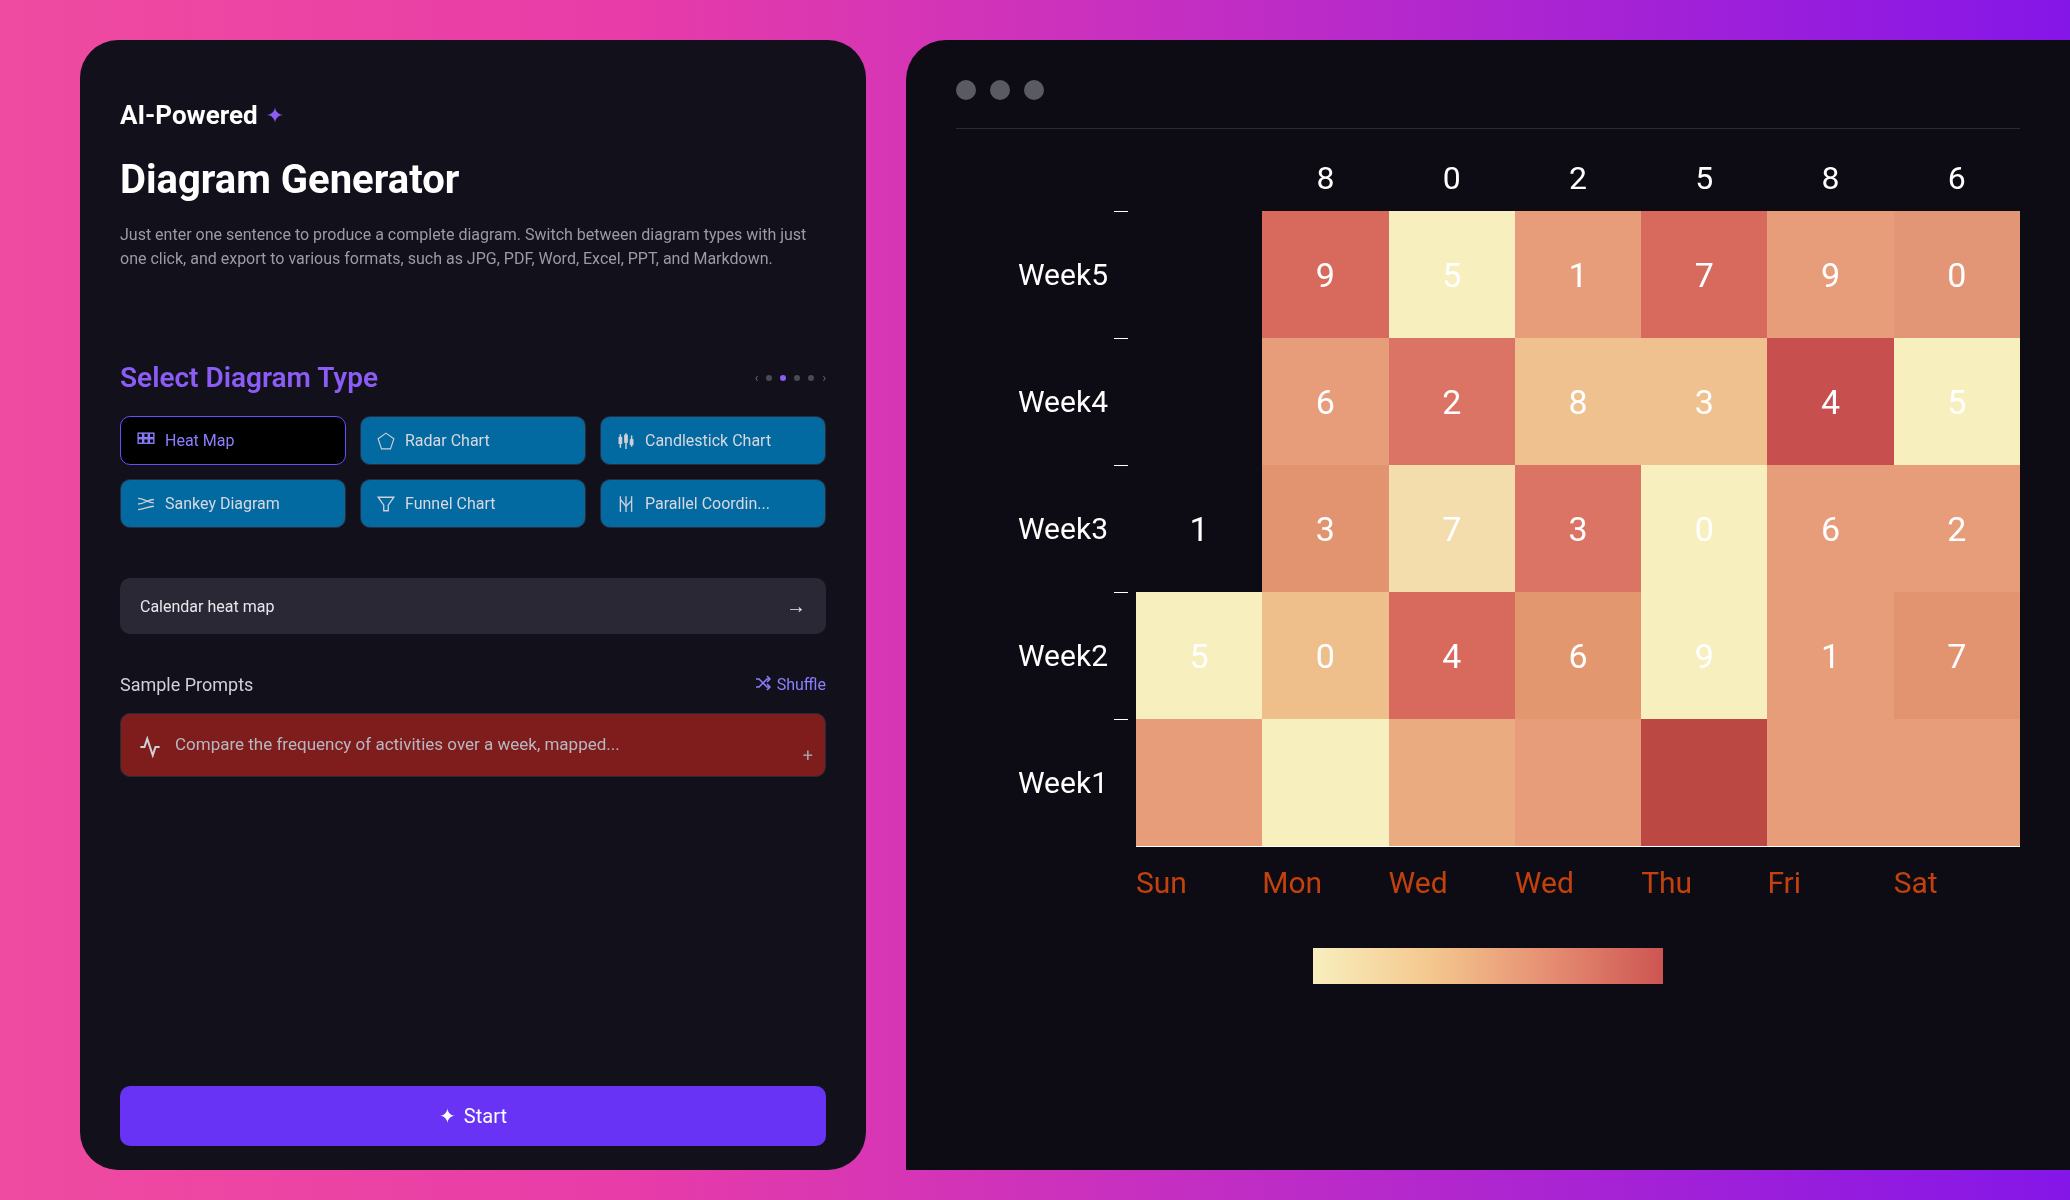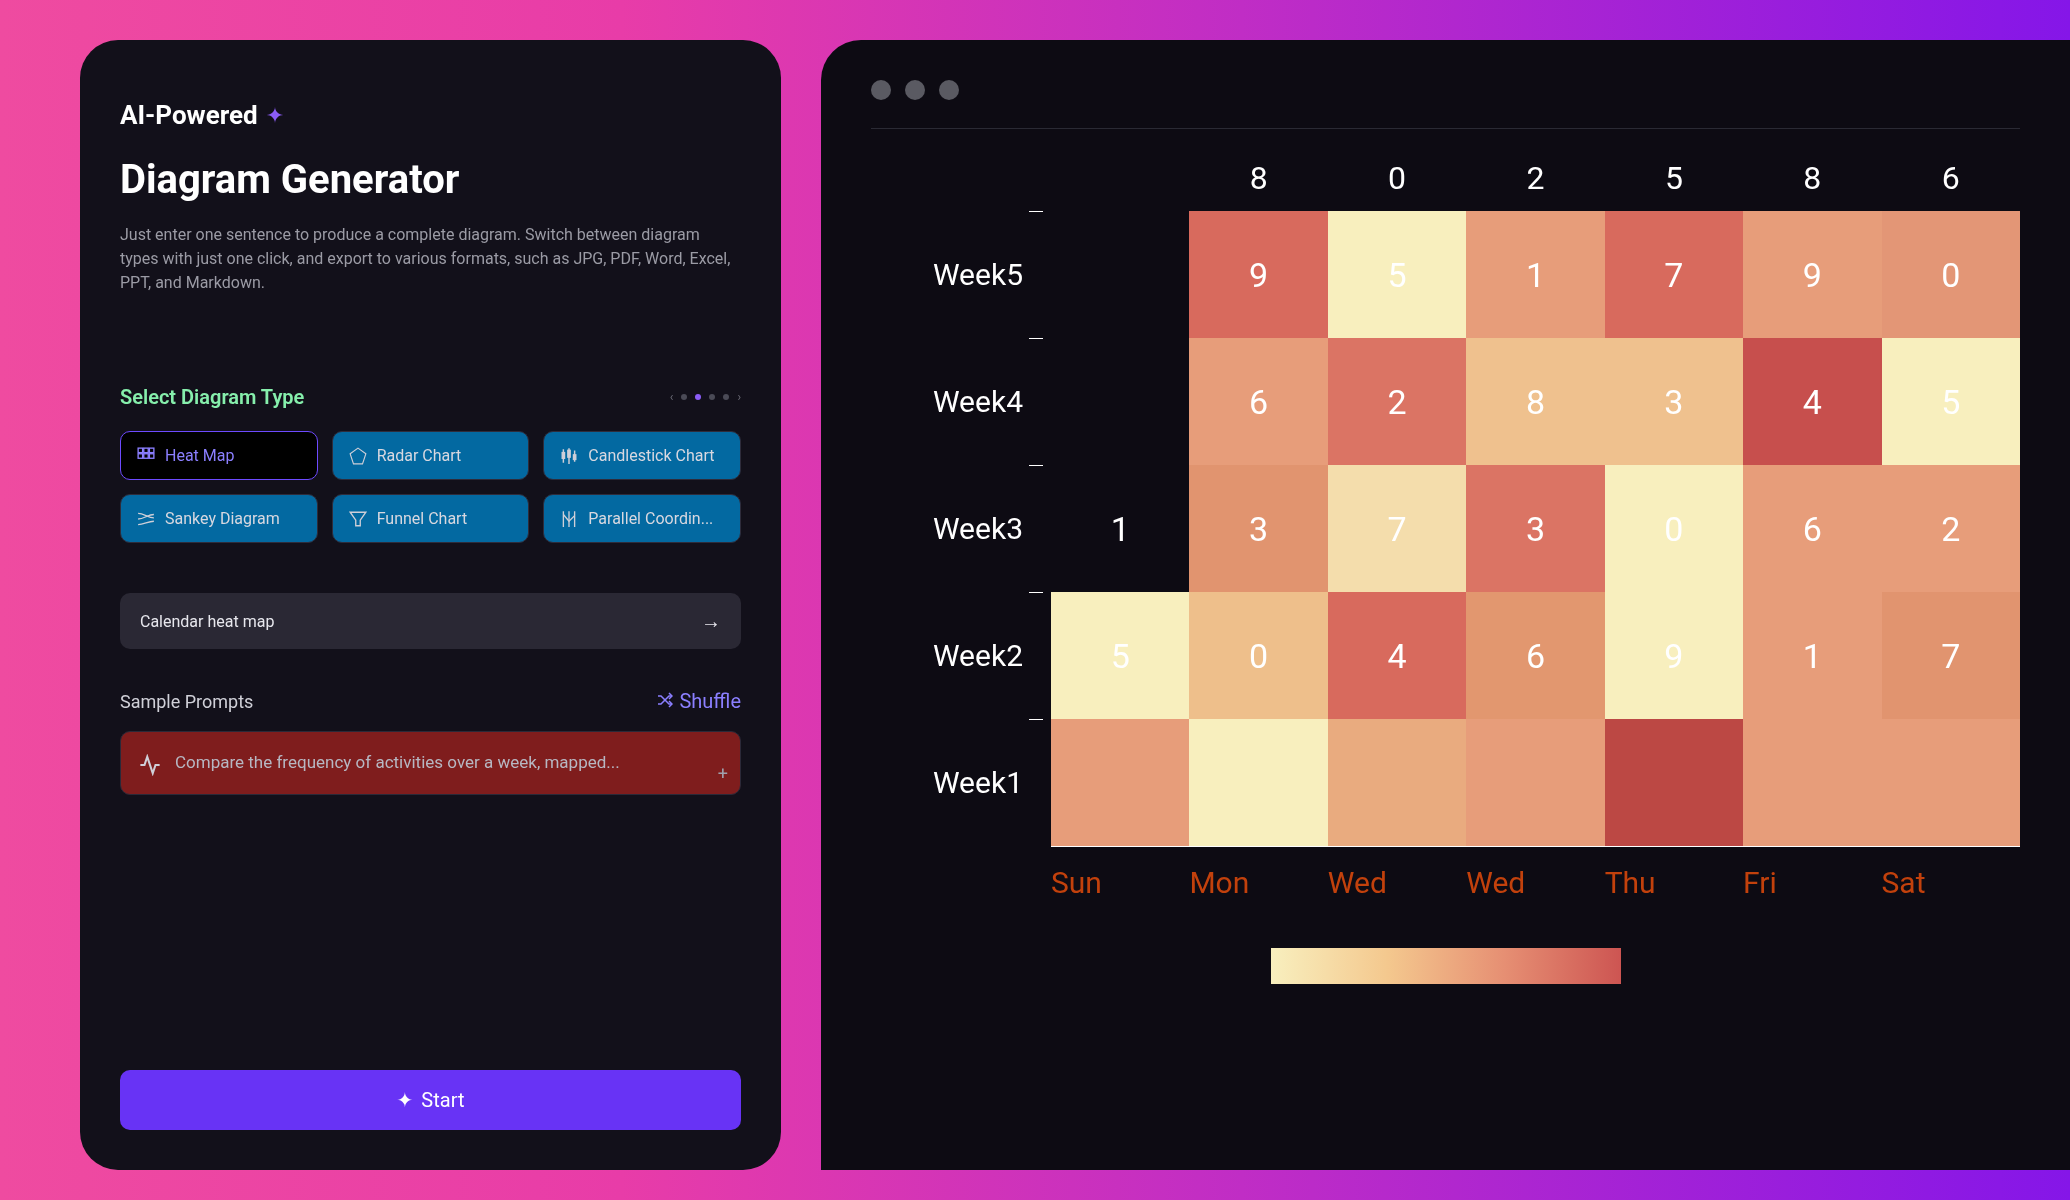--- a/index.html
+++ b/index.html
@@ -7,38 +7,38 @@
   font-family: -apple-system, BlinkMacSystemFont, "Segoe UI", Roboto, sans-serif;
   background: linear-gradient(90deg, #ef4ba0 0%, #e83ca8 30%, #c02dc5 60%, #8516e8 100%);
   width: 2070px;
   height: 1200px;
   overflow: hidden;
   display: flex;
   gap: 40px;
   padding: 40px 0 0 80px;
 }
 .panel-left {
-  width: 701px;
+  width: 786px;
   height: 1130px;
   background: #12101a;
   border-radius: 38px;
-  padding: 60px 40px 40px 40px;
+  padding: 60px 40px 24px 40px;
   display: flex;
   flex-direction: column;
 }
 .brand-row { display: flex; align-items: center; gap: 8px; }
 .brand { color: #fff; font-size: 26px; font-weight: 700; }
 .sparkle { color: #8b5cf6; font-size: 22px; }
 .title { color: #fff; font-size: 40px; font-weight: 700; margin-top: 26px; }
 .desc { color: #9b9ba5; font-size: 16px; line-height: 1.5; margin-top: 20px; }
 .section-row {
   display: flex; justify-content: space-between; align-items: center;
   margin-top: 90px;
 }
-.section-label { color: #86efac; font-size: 20px; font-weight: 600; }
+.section-label { color: #8b5cf6; font-size: 28px; font-weight: 600; }
 .pager { display: flex; align-items: center; gap: 8px; }
 .pager .chev { color: #6b6b76; font-size: 12px; }
 .pager .dot { width: 6px; height: 6px; border-radius: 50%; background: #4a4a56; }
 .pager .dot.active { background: #8b5cf6; }
 .type-grid {
   display: grid; grid-template-columns: repeat(3,1fr);
   gap: 14px; margin-top: 22px;
 }
 .type-btn {
   background: #0369a1; border: 1px solid #2e2c3b; border-radius: 10px;
@@ -53,21 +53,21 @@
   margin-top: 50px; background: #2a2834; border-radius: 10px;
   padding: 16px 20px; display: flex; align-items: center; justify-content: space-between;
 }
 .prompt-input .val { color: #e7e7ed; font-size: 16px; }
 .prompt-input .arrow { color: #e7e7ed; font-size: 20px; }
 .sample-row {
   display: flex; justify-content: space-between; align-items: center;
   margin-top: 40px;
 }
 .sample-label { color: #d0d0d8; font-size: 18px; }
-.shuffle { color: #8b7fff; font-size: 20px; display: flex; align-items: center; gap: 6px; cursor: pointer; justify-content: center; }
+.shuffle { color: #8b7fff; font-size: 16px; display: flex; align-items: center; gap: 6px; cursor: pointer; justify-content: center; }
 .sample-card {
   margin-top: 18px; background: #7f1d1d; border: 1px solid #2b2938;
   border-radius: 10px; padding: 18px; display: flex; gap: 14px;
   position: relative;
 }
 .sample-card .sicon { width: 22px; height: 22px; flex-shrink: 0; margin-top: 4px; }
 .sample-card .stext { color: #b7b7c2; font-size: 17px; line-height: 1.5; }
 .sample-card .plus {
   position: absolute; right: 12px; bottom: 10px; color: #a0a0ac; font-size: 18px;
 }

